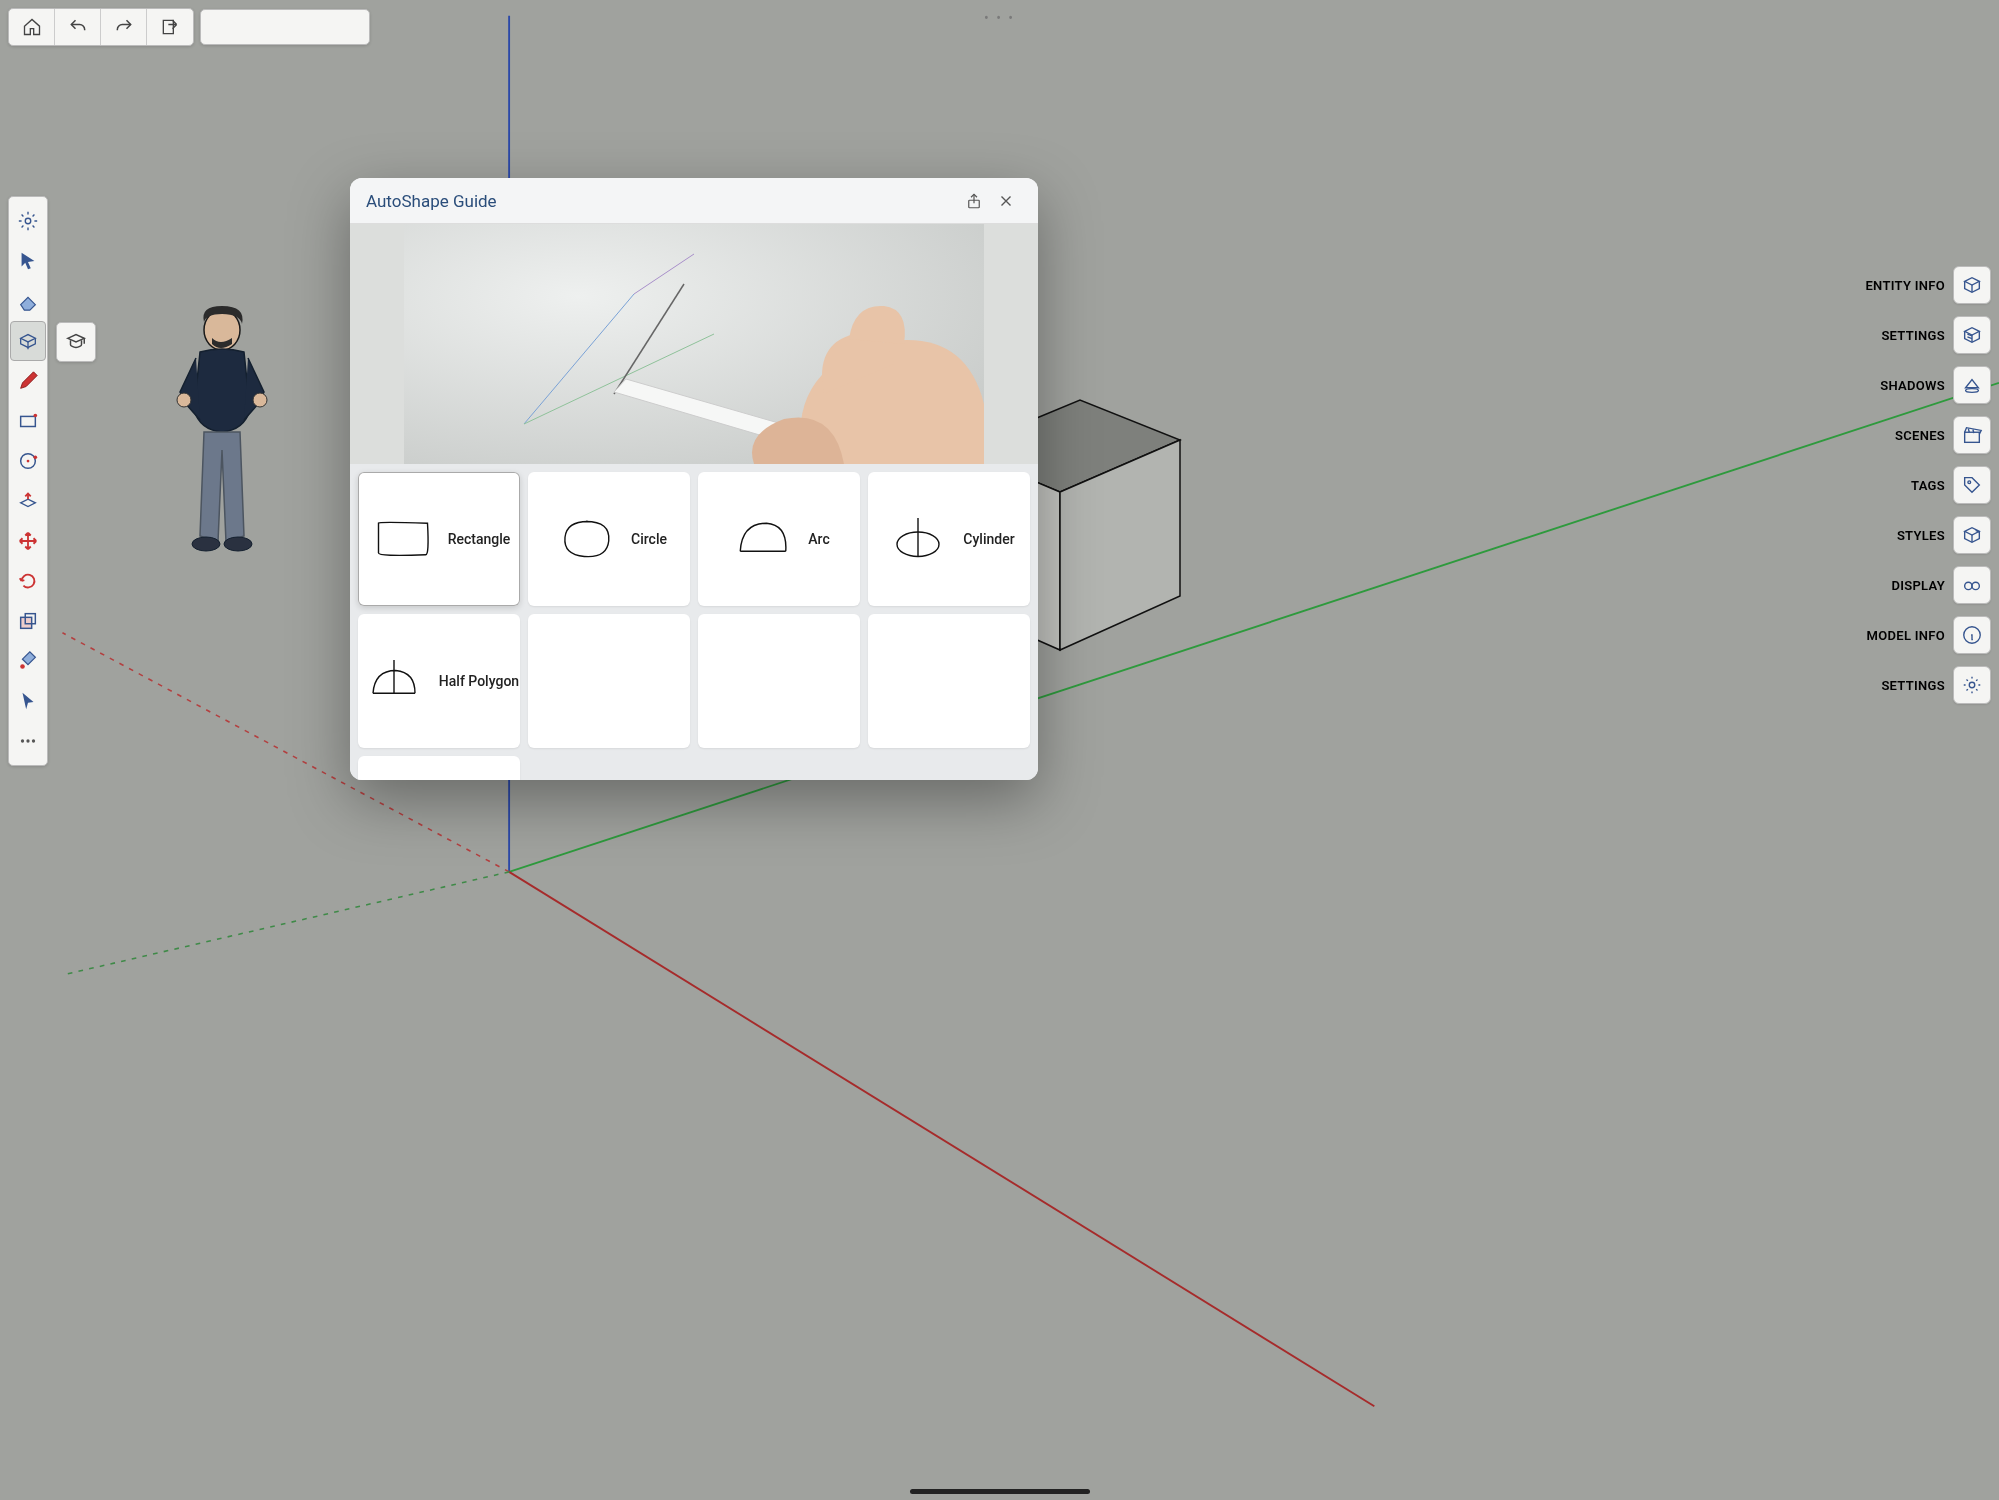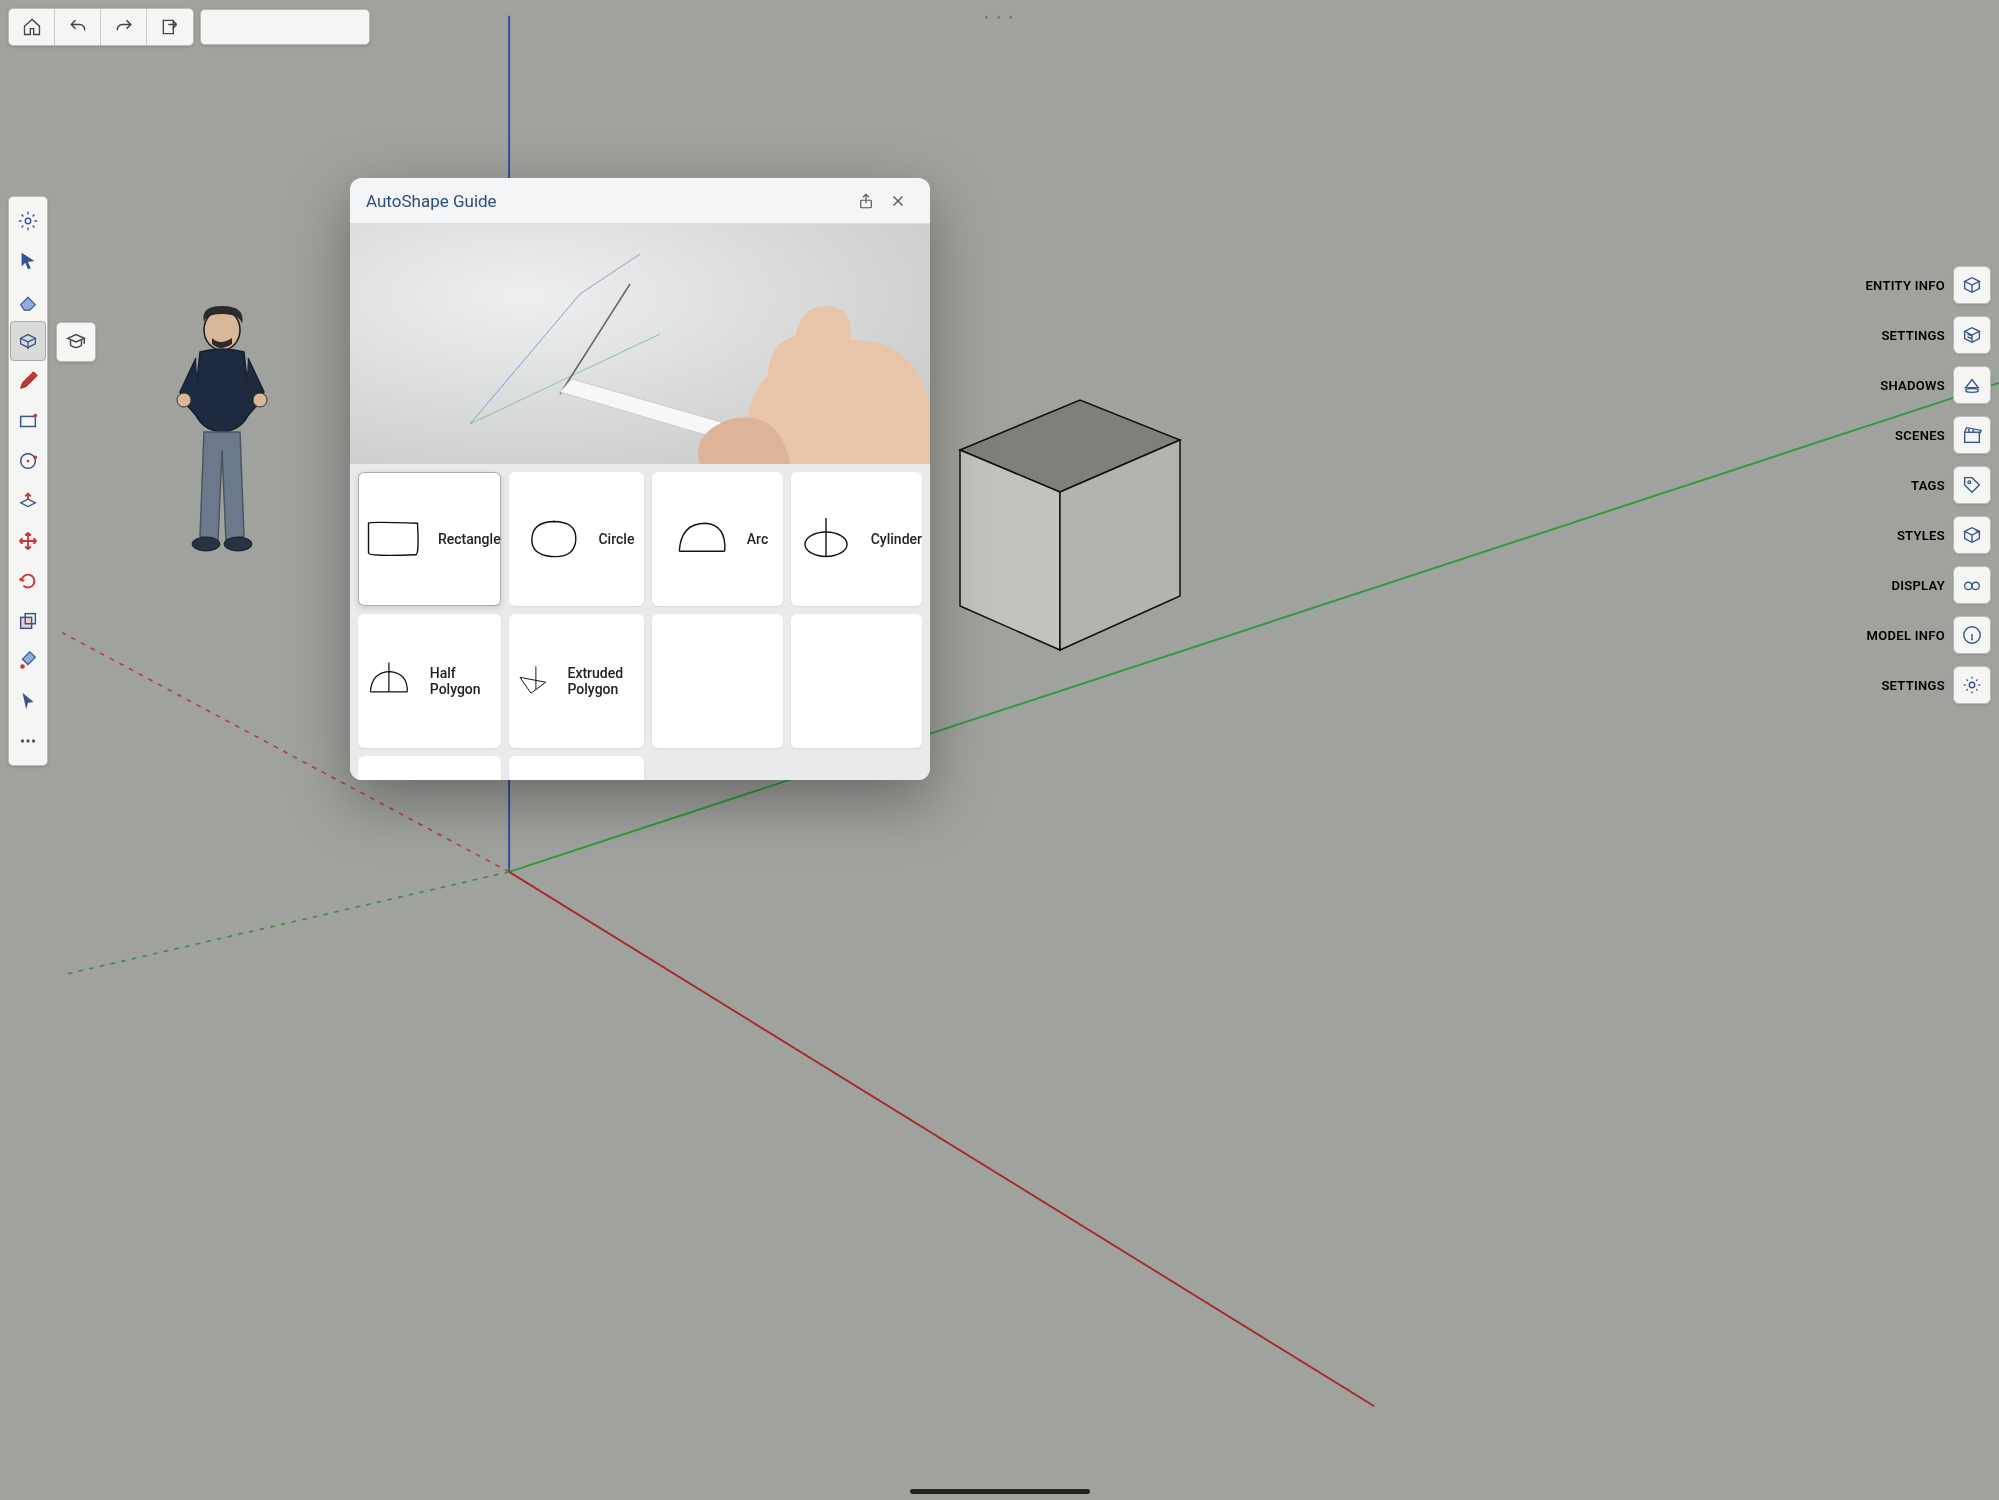--- a/index.html
+++ b/index.html
@@ -104,21 +104,21 @@
   .figure {
     position:absolute; left:160px; top:300px; width:120px; height:260px;
   }
 
   
   .cube { position:absolute; left:930px; top:380px; width:260px; height:280px; }
 
   
   .modal {
     position:absolute; left:350px; top:178px;
-    width:580px; height:602px;
+    width:688px; height:602px;
     background:#f4f5f6; border-radius:12px;
     box-shadow:0 20px 60px rgba(0,0,0,.35);
     overflow:hidden;
     display:flex; flex-direction:column;
   }
   .modal-header {
     height:46px; display:flex; align-items:center; padding:0 16px;
     background:#f4f5f6; border-bottom:1px solid #ddd;
   }
   .modal-title { color:#2a4d7a; font-size:17px; font-weight:400; flex:1; }
@@ -469,26 +469,19 @@
       <span class="shape-label">Cylinder</span>
     </div>
     <div class="shape-card">
       <svg viewBox="0 0 80 60" fill="none" stroke="#111" stroke-width="1.6">
           <path d="M16 44 Q18 18 42 18 Q64 20 64 44"></path>
           <path d="M16 44 L64 44"></path>
           <path d="M40 6 L40 44"></path>
         </svg>
       <span class="shape-label">Half Polygon</span>
     </div>
-    <div class="shape-card">
-      <svg viewBox="0 0 80 60" fill="none" stroke="#111" stroke-width="1.6">
-          <path d="M18 24 L60 32 L36 50 Z"></path>
-          <path d="M44 6 L44 44"></path>
-        </svg>
-      <span class="shape-label">Extruded Polygon</span>
-    </div>
 
     <div class="shape-card"></div>
     <div class="shape-card"></div>
     <div class="shape-card"></div>
     <div class="shape-card"></div>
   </div>
 </div>
 
 </body></html>

